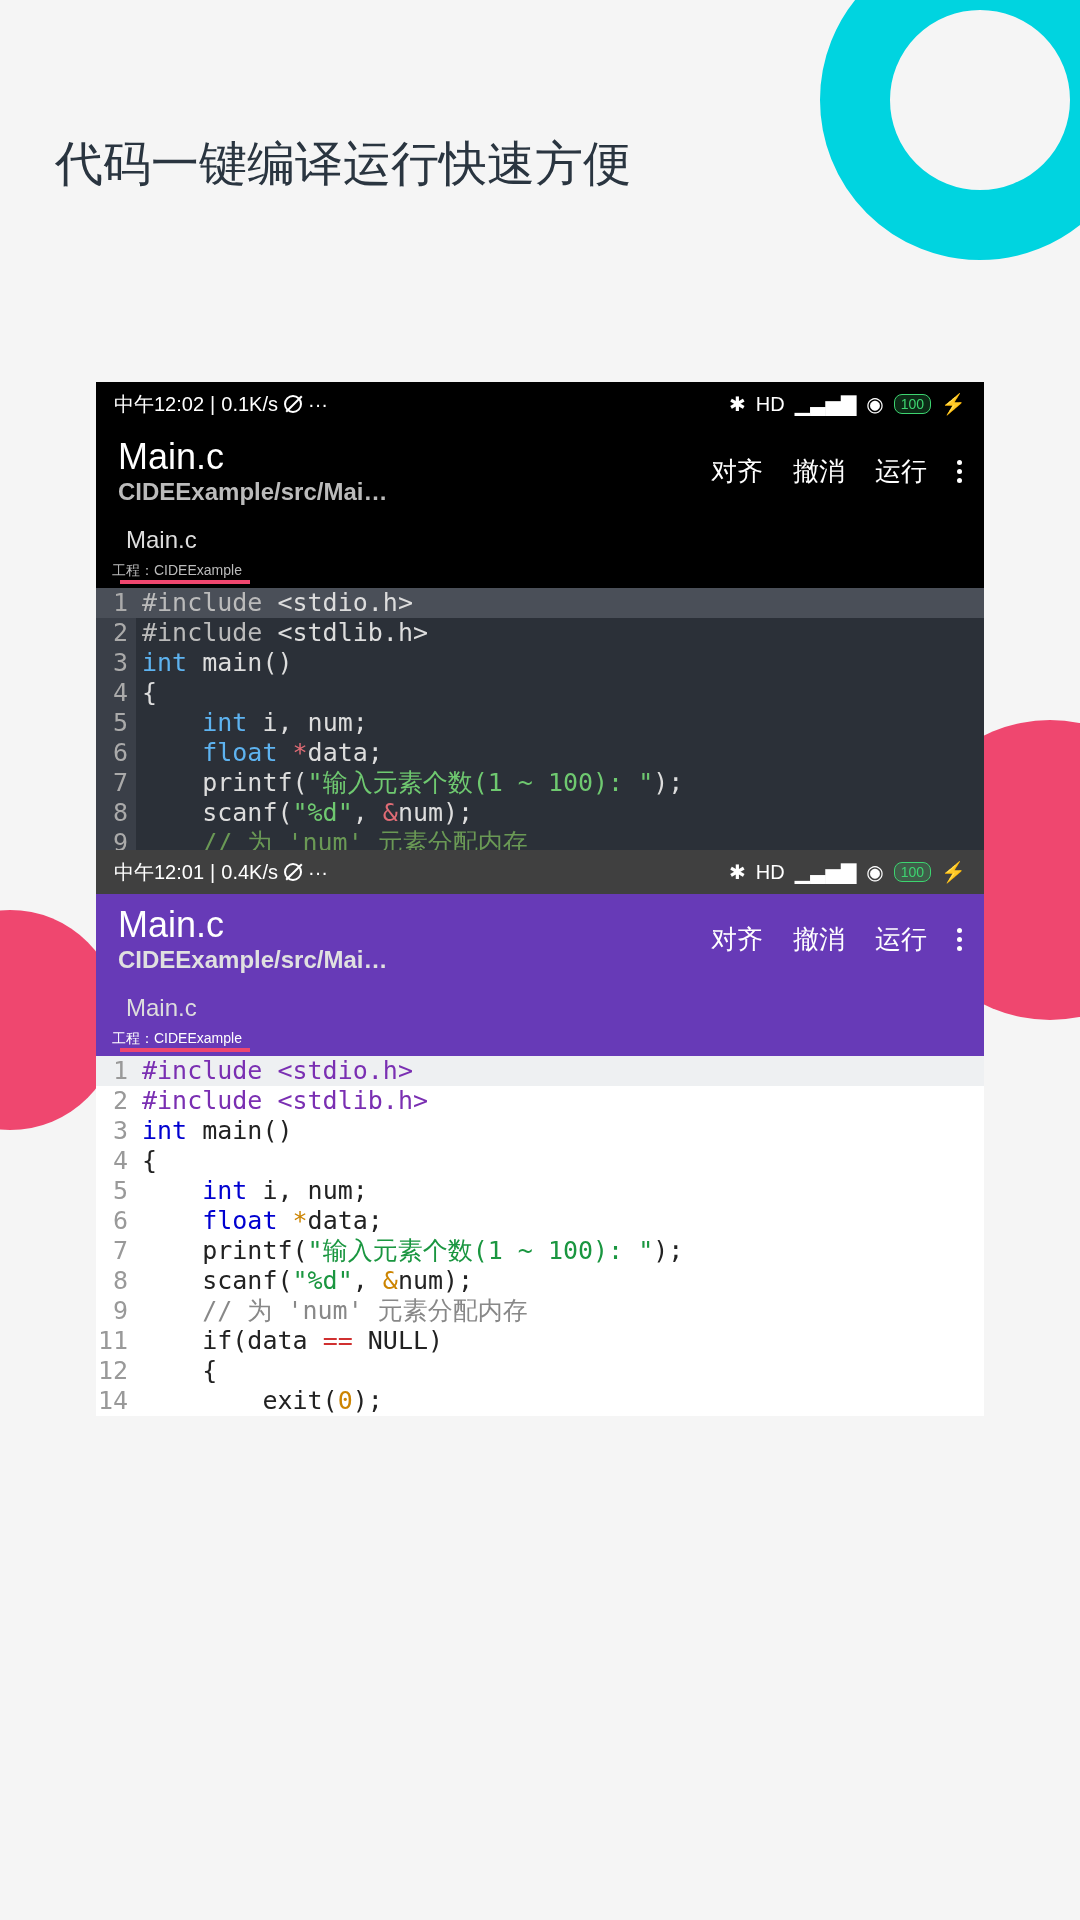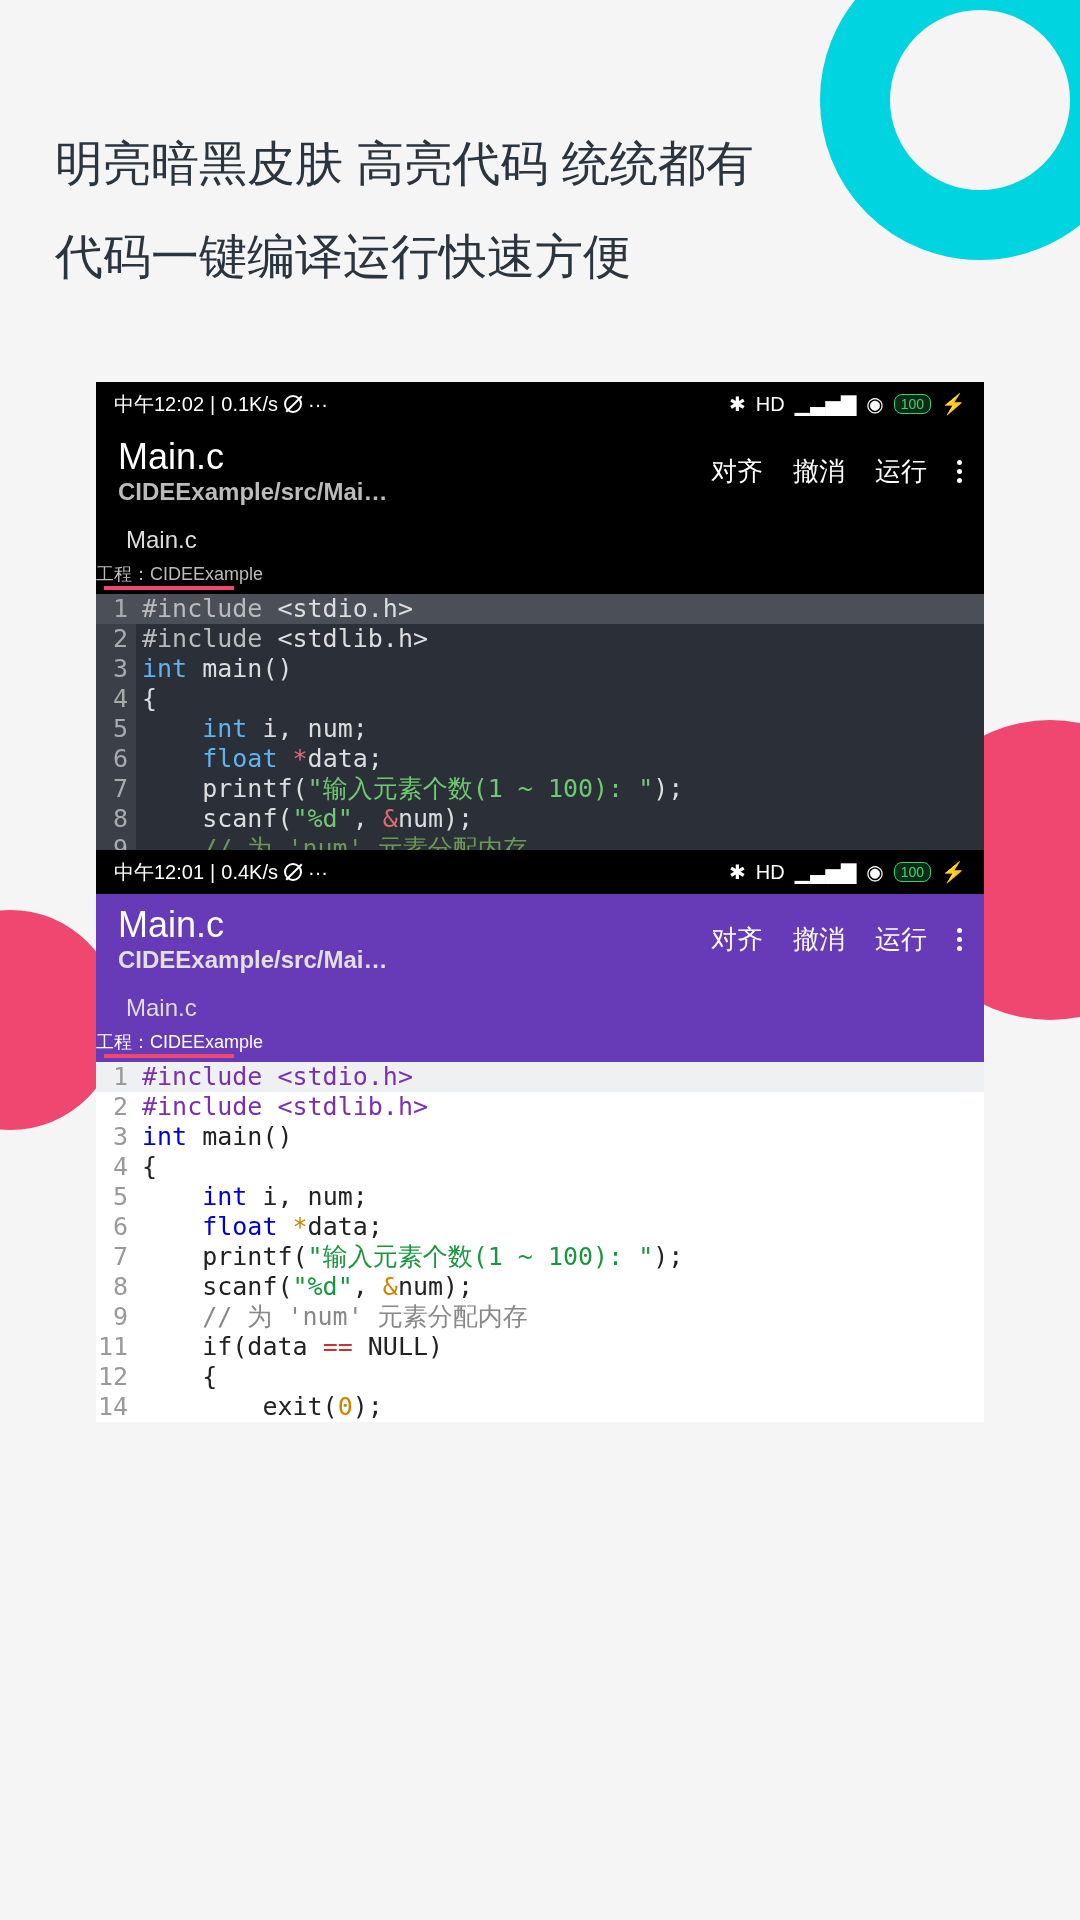--- a/index.html
+++ b/index.html
@@ -59,21 +59,21 @@
 .phone.dark { top: 382px; height: 468px; background: #1e2128; }
 .phone.light { top: 850px; background: #fff; }
 
 .status-bar {
   height: 44px;
   display: flex;
   padding: 0 18px;
   font-size: 20px;
   color: #fff;
 }
-.phone.light .status-bar { background: #000000; }
+.phone.light .status-bar { background: #404040; }
 .phone.dark .status-bar { background: #000; }
 .status-left { display: flex; align-items: center; gap: 6px; }
 .status-right { margin-left: auto; display: flex; align-items: center; gap: 10px; }
 .battery {
   display: inline-flex; align-items: center;
   border: 1px solid #3dd470; border-radius: 8px;
   padding: 1px 6px; font-size: 14px; color: #3dd470;
   background: rgba(61,212,112,0.2);
 }
 .nosim-icon {
@@ -101,21 +101,21 @@
 .more-vert span { width:5px; height:5px; border-radius:50%; background:#fff; }
 
 .tab-row {
   display: flex; align-items: flex-end;
   padding: 6px 20px 0 20px;
 }
 .phone.light .tab-row { background: #673ab7; color: #fff; }
 .phone.dark .tab-row { background: #000; color: #fff; }
 .tab { font-size: 24px; padding: 4px 10px; color: #ddd; }
 .proj-row {
-  font-size: 18px; padding: 4px 0;
+  font-size: 14px; padding: 4px 16px;
 }
 .phone.light .proj-row { background: #673ab7; color: #fff; }
 .phone.dark .proj-row { background: #000; color: #bbb; }
 .proj-underline { height: 4px; background: #ef476f; width: 130px; margin-left: 8px; }
 .phone.light .proj-underline { width: 130px; }
 
 .editor {
   font-family: "Consolas", "Menlo", monospace;
   font-size: 25px;
   line-height: 30px;
@@ -153,21 +153,20 @@
 .phone.light .amp { color: #cc8400; }
 </style>
 </head>
 <body>
 
 <div class="bg-circle-cyan"></div>
 <div class="bg-circle-pink1"></div>
 <div class="bg-circle-pink2"></div>
 
 <div class="headline-area">
-  <div class="subhead">明亮暗黑皮肤 高亮代码 统统都有</div>
   <div class="subhead">代码一键编译运行快速方便</div>
 </div>
 
 <div class="phone dark">
   <div class="status-bar">
     <div class="status-left">
       <span>中午12:02</span>
       <span>|</span>
       <span>0.1K/s</span>
       <span class="nosim-icon"></span>

